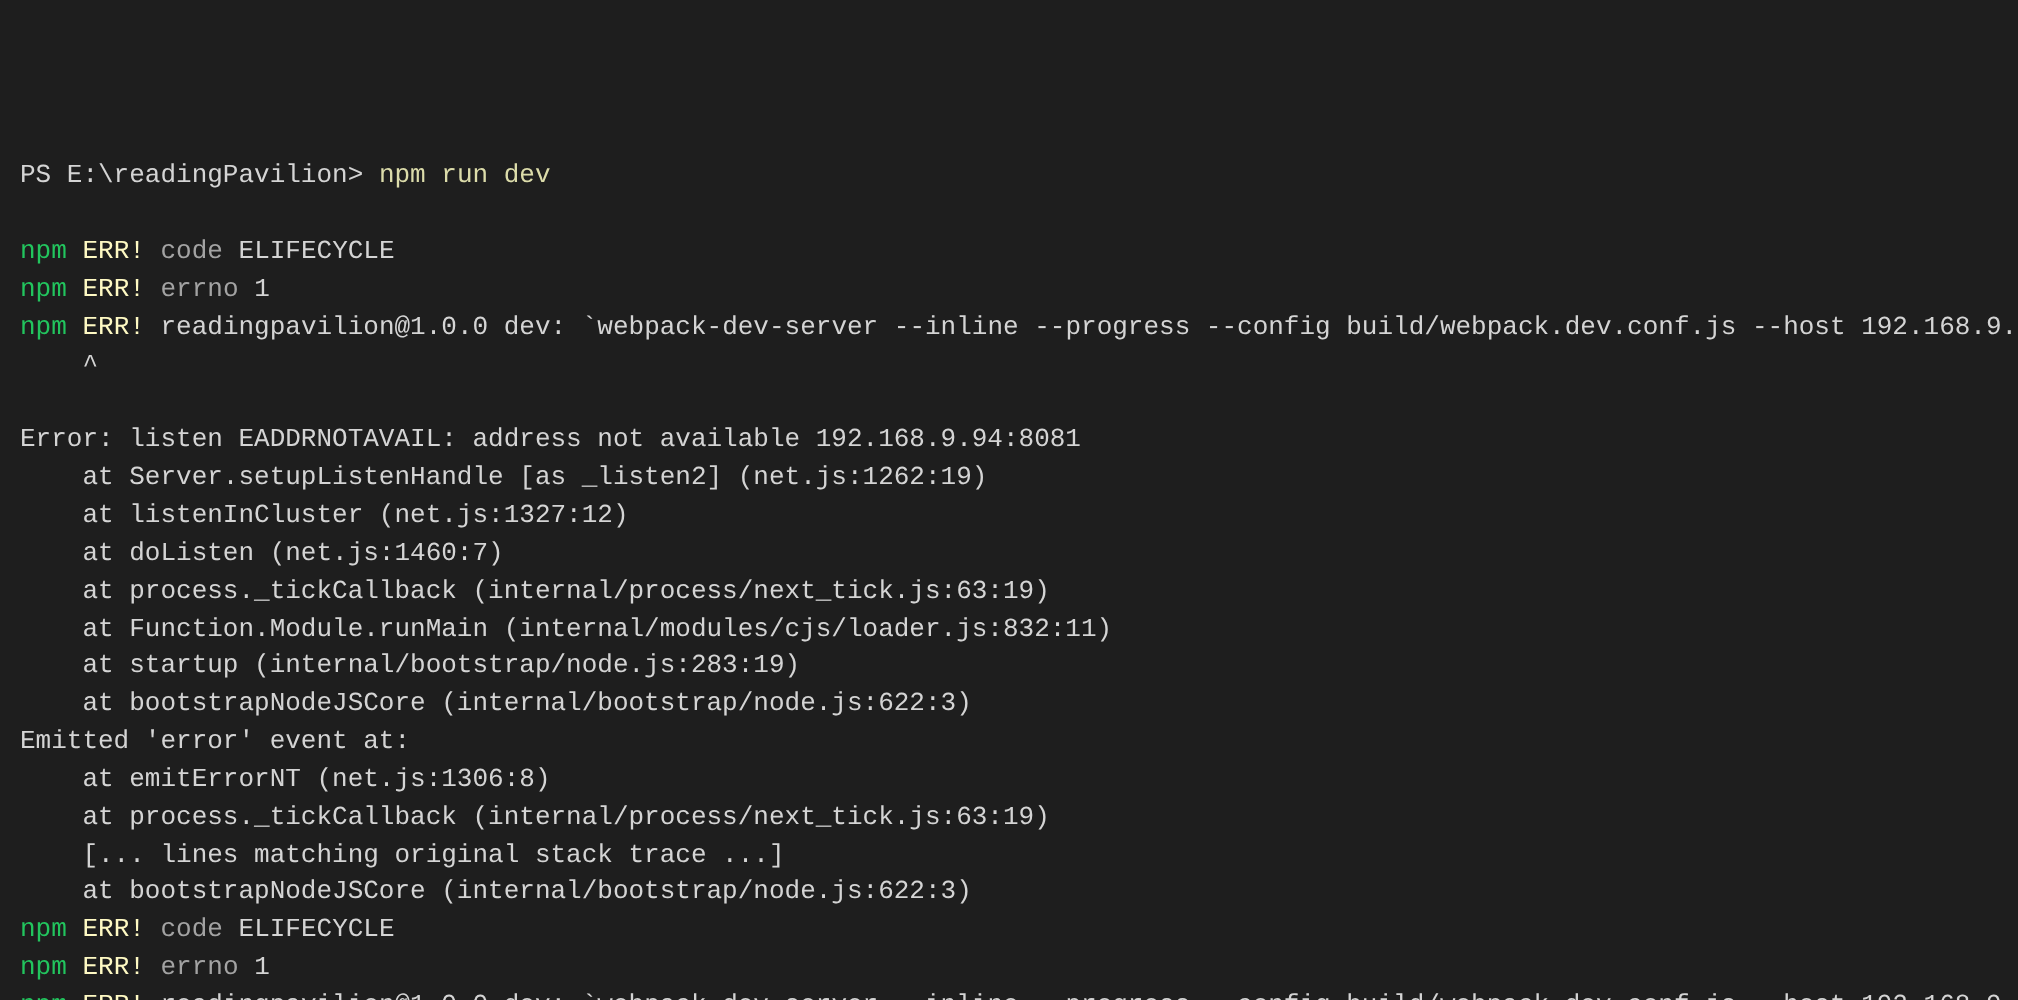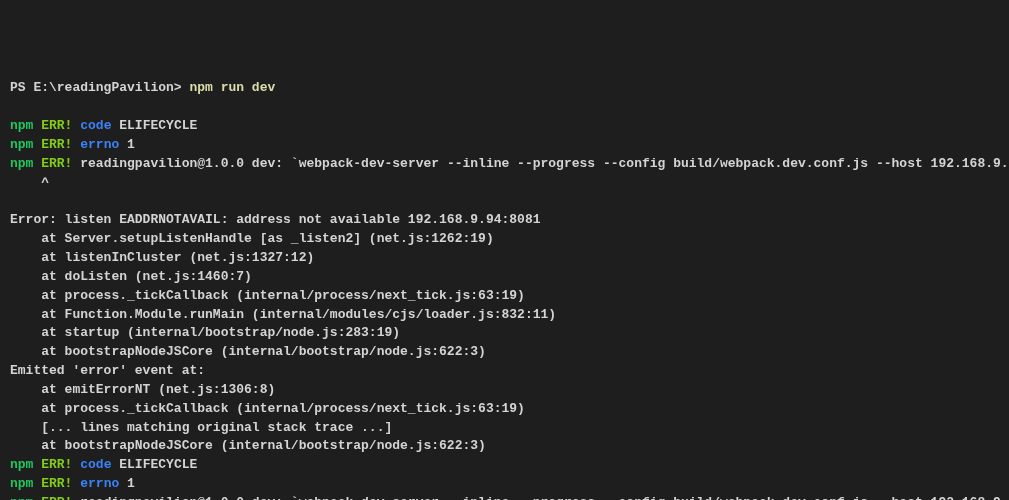--- a/index.html
+++ b/index.html
@@ -15,24 +15,24 @@
       line-height: 1.45;
       padding: 4px 10px;
       white-space: pre;
       width: 1009px;
       height: 500px;
       overflow: hidden;
     }
     .white { color: #d4d4d4; }
     .yellow { color: #dcdcaa; }
     .darkgray { color: #22c55e; }
-    .red { color: #84cc16; }
-    .magenta { color: #3b82f6; }
+    .red { color: #fef9c3; }
+    .magenta { color: #a3a3a3; }
     .prompt-path { color: #d4d4d4; }
-    .line { display: block; font-weight: bold; }
+    .line { display: block; }
   </style>
 </head>
 <body>
 
 
 
 <div id="terminal"><span class="line"><span class="white">PS </span><span class="prompt-path">E:\readingPavilion</span><span class="white">&gt; </span><span class="yellow">npm run dev</span></span><span class="line"> </span><span class="line"><span class="darkgray">npm </span><span class="red">ERR!</span><span> </span><span class="magenta">code</span><span class="white"> ELIFECYCLE</span></span><span class="line"><span class="darkgray">npm </span><span class="red">ERR!</span><span> </span><span class="magenta">errno</span><span class="white"> 1</span></span><span class="line"><span class="darkgray">npm </span><span class="red">ERR!</span><span class="white"> readingpavilion@1.0.0 dev: `webpack-dev-server --inline --progress --config build/webpack.dev.conf.js --host 192.168.9.94`</span></span><span class="line"><span class="white">    ^</span></span><span class="line"><span> </span></span><span class="line"><span class="white">Error: listen EADDRNOTAVAIL: address not available 192.168.9.94:8081</span></span><span class="line"><span class="white">    at Server.setupListenHandle [as _listen2] (net.js:1262:19)</span></span><span class="line"><span class="white">    at listenInCluster (net.js:1327:12)</span></span><span class="line"><span class="white">    at doListen (net.js:1460:7)</span></span><span class="line"><span class="white">    at process._tickCallback (internal/process/next_tick.js:63:19)</span></span><span class="line"><span class="white">    at Function.Module.runMain (internal/modules/cjs/loader.js:832:11)</span></span><span class="line"><span class="white">    at startup (internal/bootstrap/node.js:283:19)</span></span><span class="line"><span class="white">    at bootstrapNodeJSCore (internal/bootstrap/node.js:622:3)</span></span><span class="line"><span class="white">Emitted 'error' event at:</span></span><span class="line"><span class="white">    at emitErrorNT (net.js:1306:8)</span></span><span class="line"><span class="white">    at process._tickCallback (internal/process/next_tick.js:63:19)</span></span><span class="line"><span class="white">    [... lines matching original stack trace ...]</span></span><span class="line"><span class="white">    at bootstrapNodeJSCore (internal/bootstrap/node.js:622:3)</span></span><span class="line"><span class="darkgray">npm </span><span class="red">ERR!</span><span> </span><span class="magenta">code</span><span class="white"> ELIFECYCLE</span></span><span class="line"><span class="darkgray">npm </span><span class="red">ERR!</span><span> </span><span class="magenta">errno</span><span class="white"> 1</span></span><span class="line"><span class="darkgray">npm </span><span class="red">ERR!</span><span class="white"> readingpavilion@1.0.0 dev: `webpack-dev-server --inline --progress --config build/webpack.dev.conf.js --host 192.168.9.94`</span></span></div>
 
 
 

